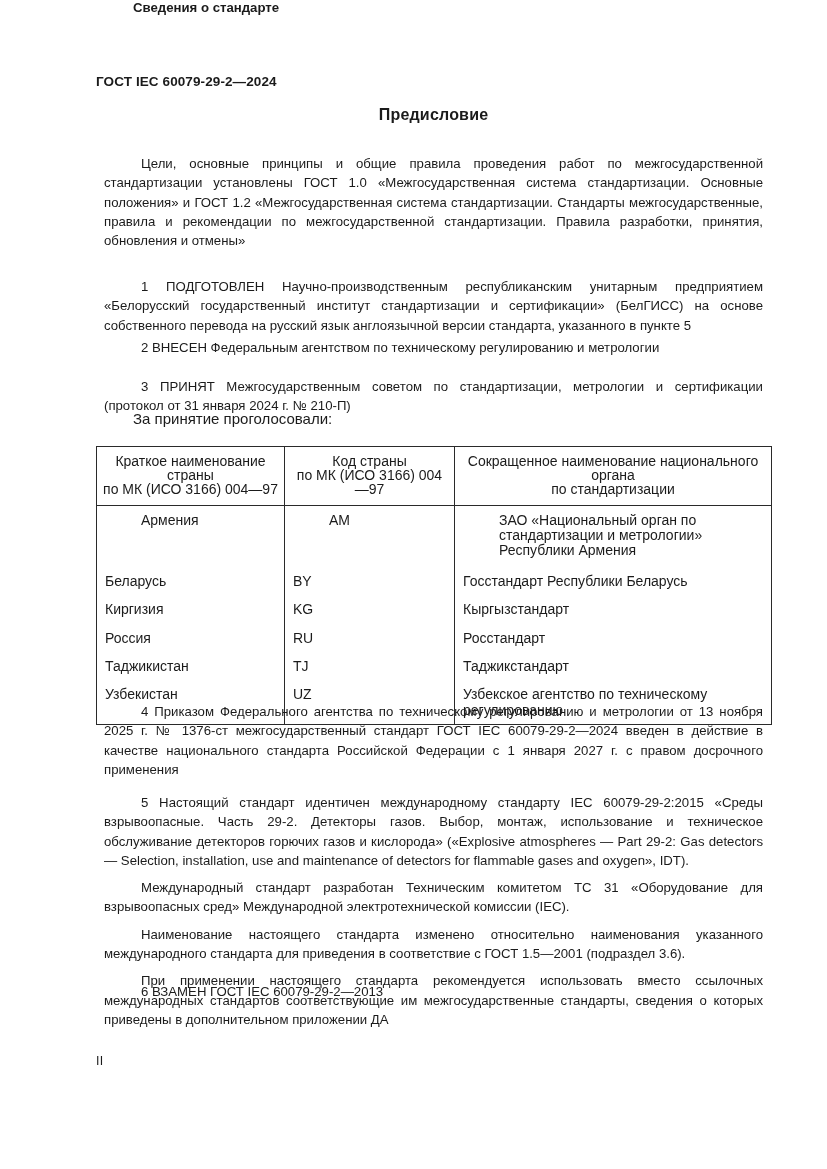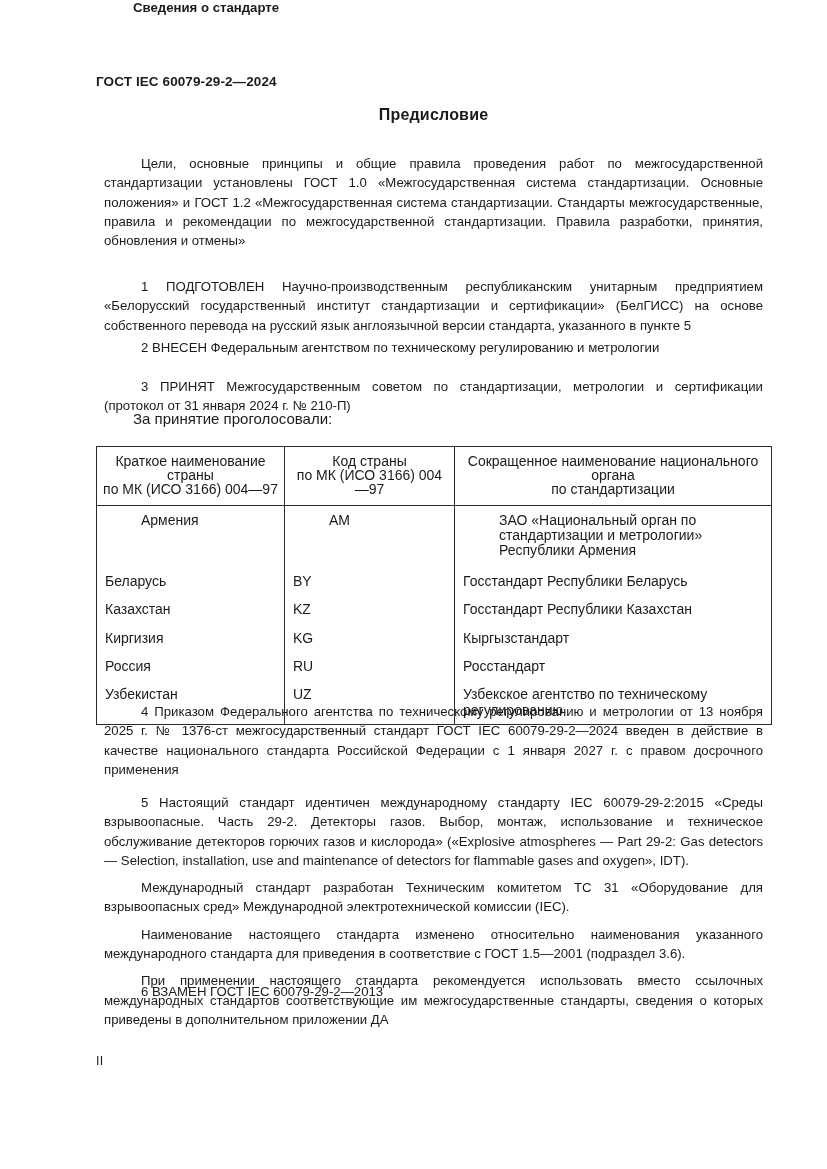--- a/index.html
+++ b/index.html
@@ -197,33 +197,33 @@
           <td>Армения</td>
           <td class="code">AM</td>
           <td>ЗАО «Национальный орган по стандартизации и метрологии» Республики Армения</td>
         </tr>
         <tr>
           <td>Беларусь</td>
           <td class="code">BY</td>
           <td>Госстандарт Республики Беларусь</td>
         </tr>
         <tr>
-          <td>Казахстан</td>
-          <td class="code">KZ</td>
-          <td>Госстандарт Республики Казахстан</td>
-        </tr>
-        <tr>
           <td>Киргизия</td>
           <td class="code">KG</td>
           <td>Кыргызстандарт</td>
         </tr>
         <tr>
           <td>Россия</td>
           <td class="code">RU</td>
           <td>Росстандарт</td>
+        </tr>
+        <tr>
+          <td>Таджикистан</td>
+          <td class="code">TJ</td>
+          <td>Таджикстандарт</td>
         </tr>
         <tr>
           <td>Узбекистан</td>
           <td class="code">UZ</td>
           <td>Узбекское агентство по техническому регулированию</td>
         </tr>
       </tbody>
     </table>
   </div>
 

